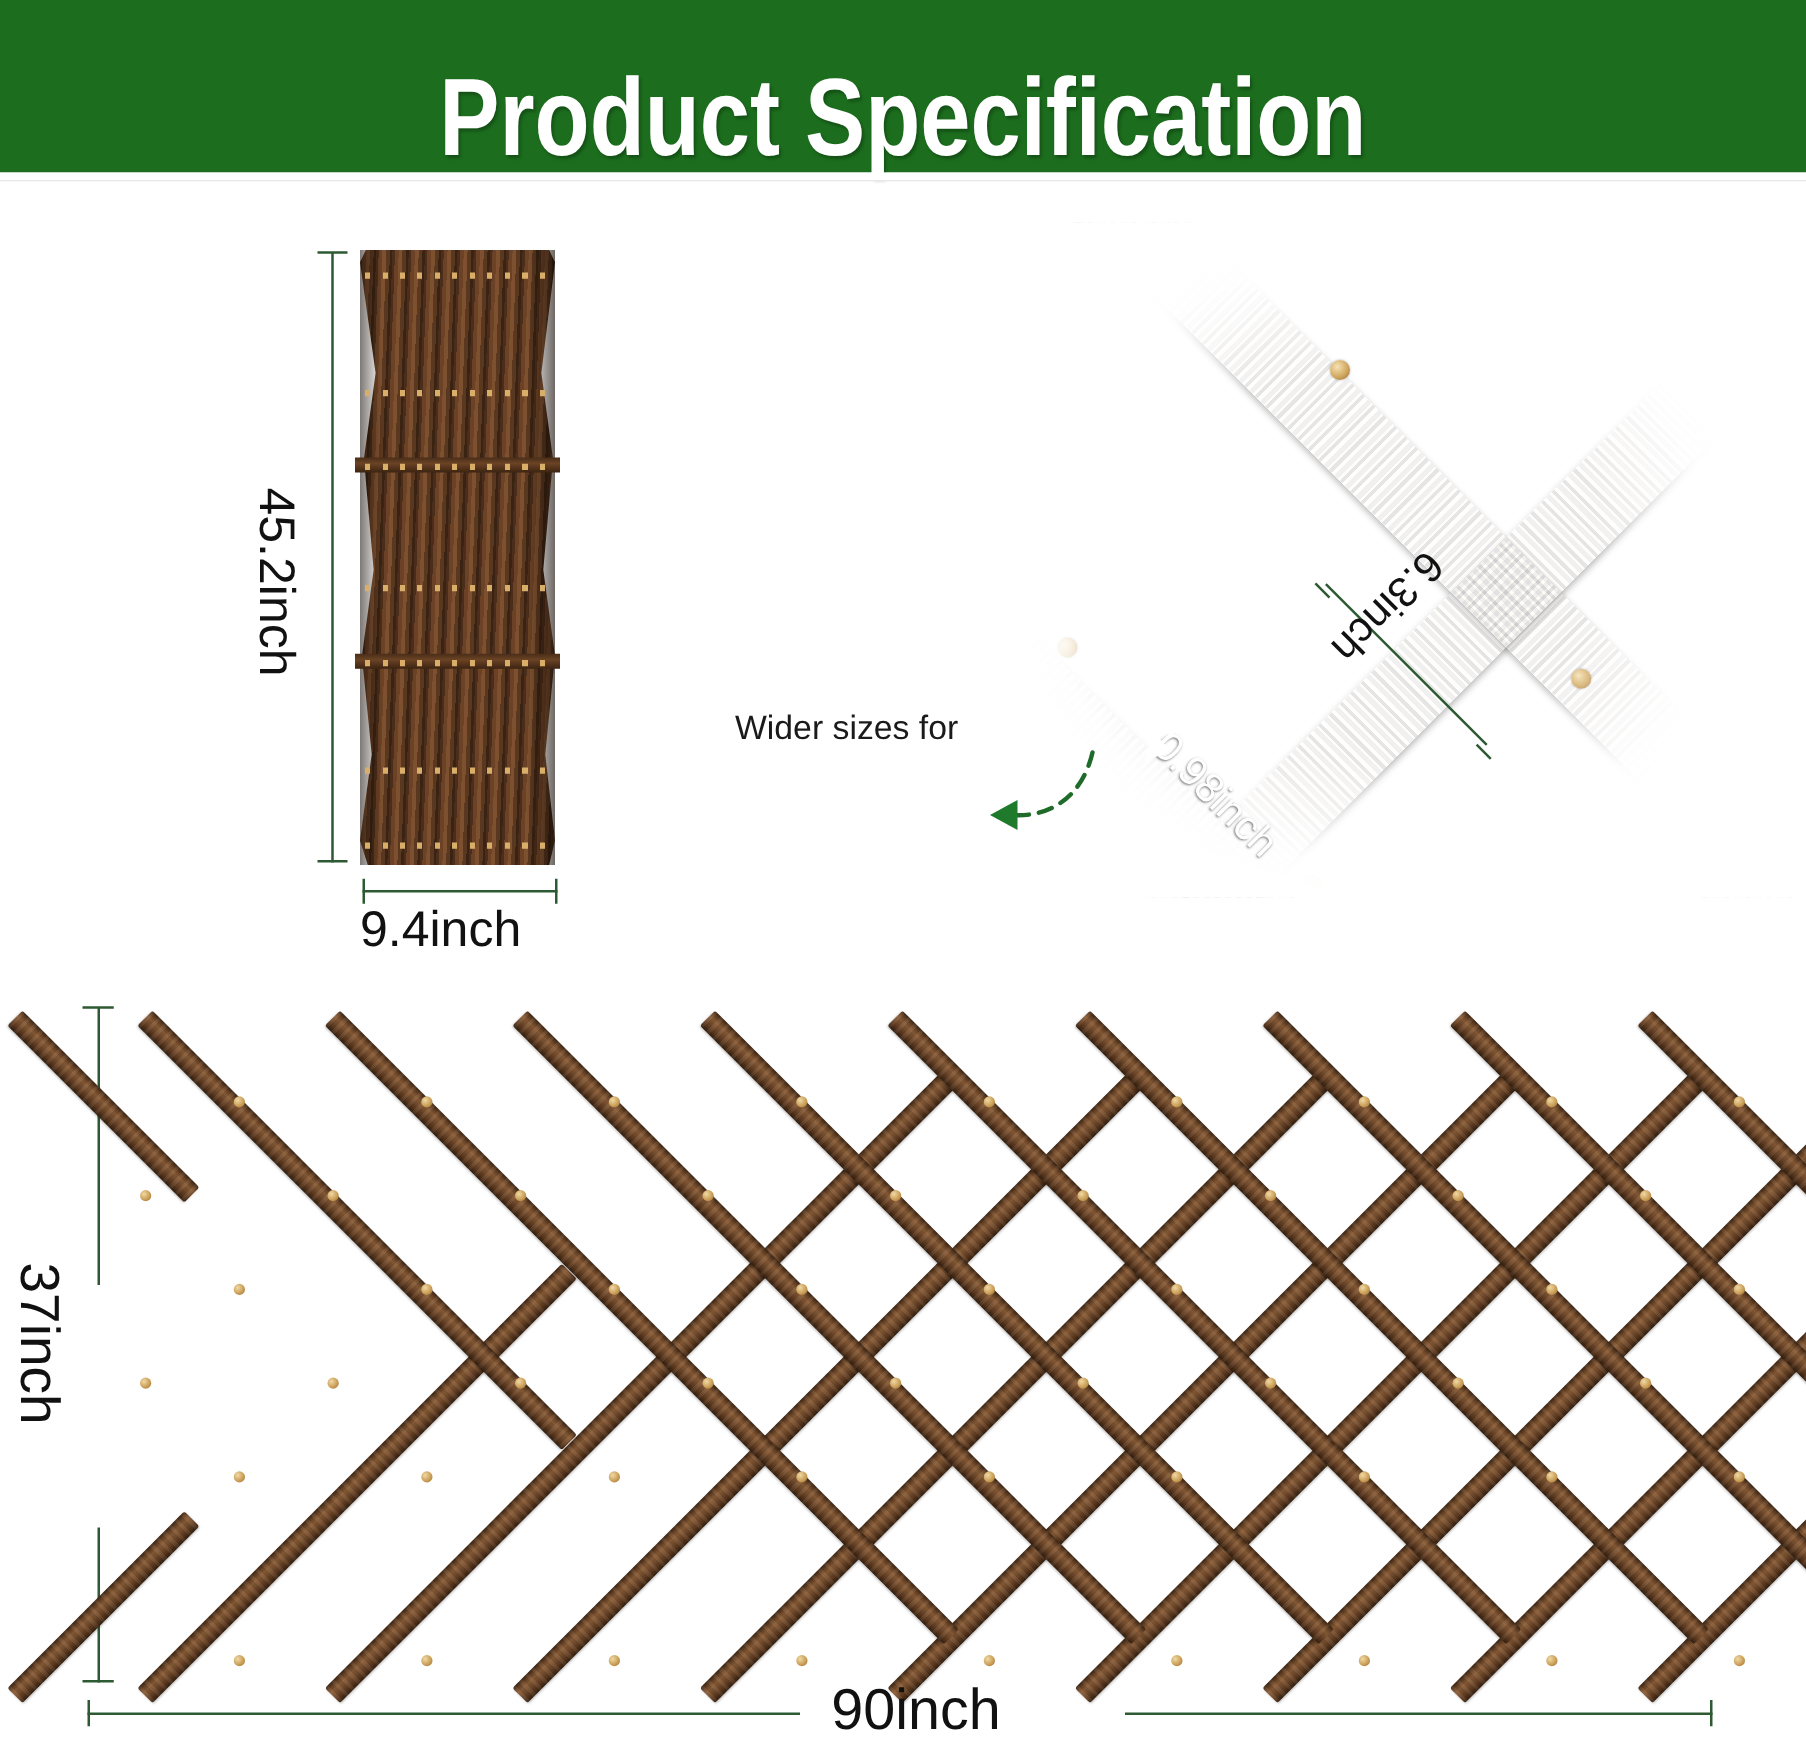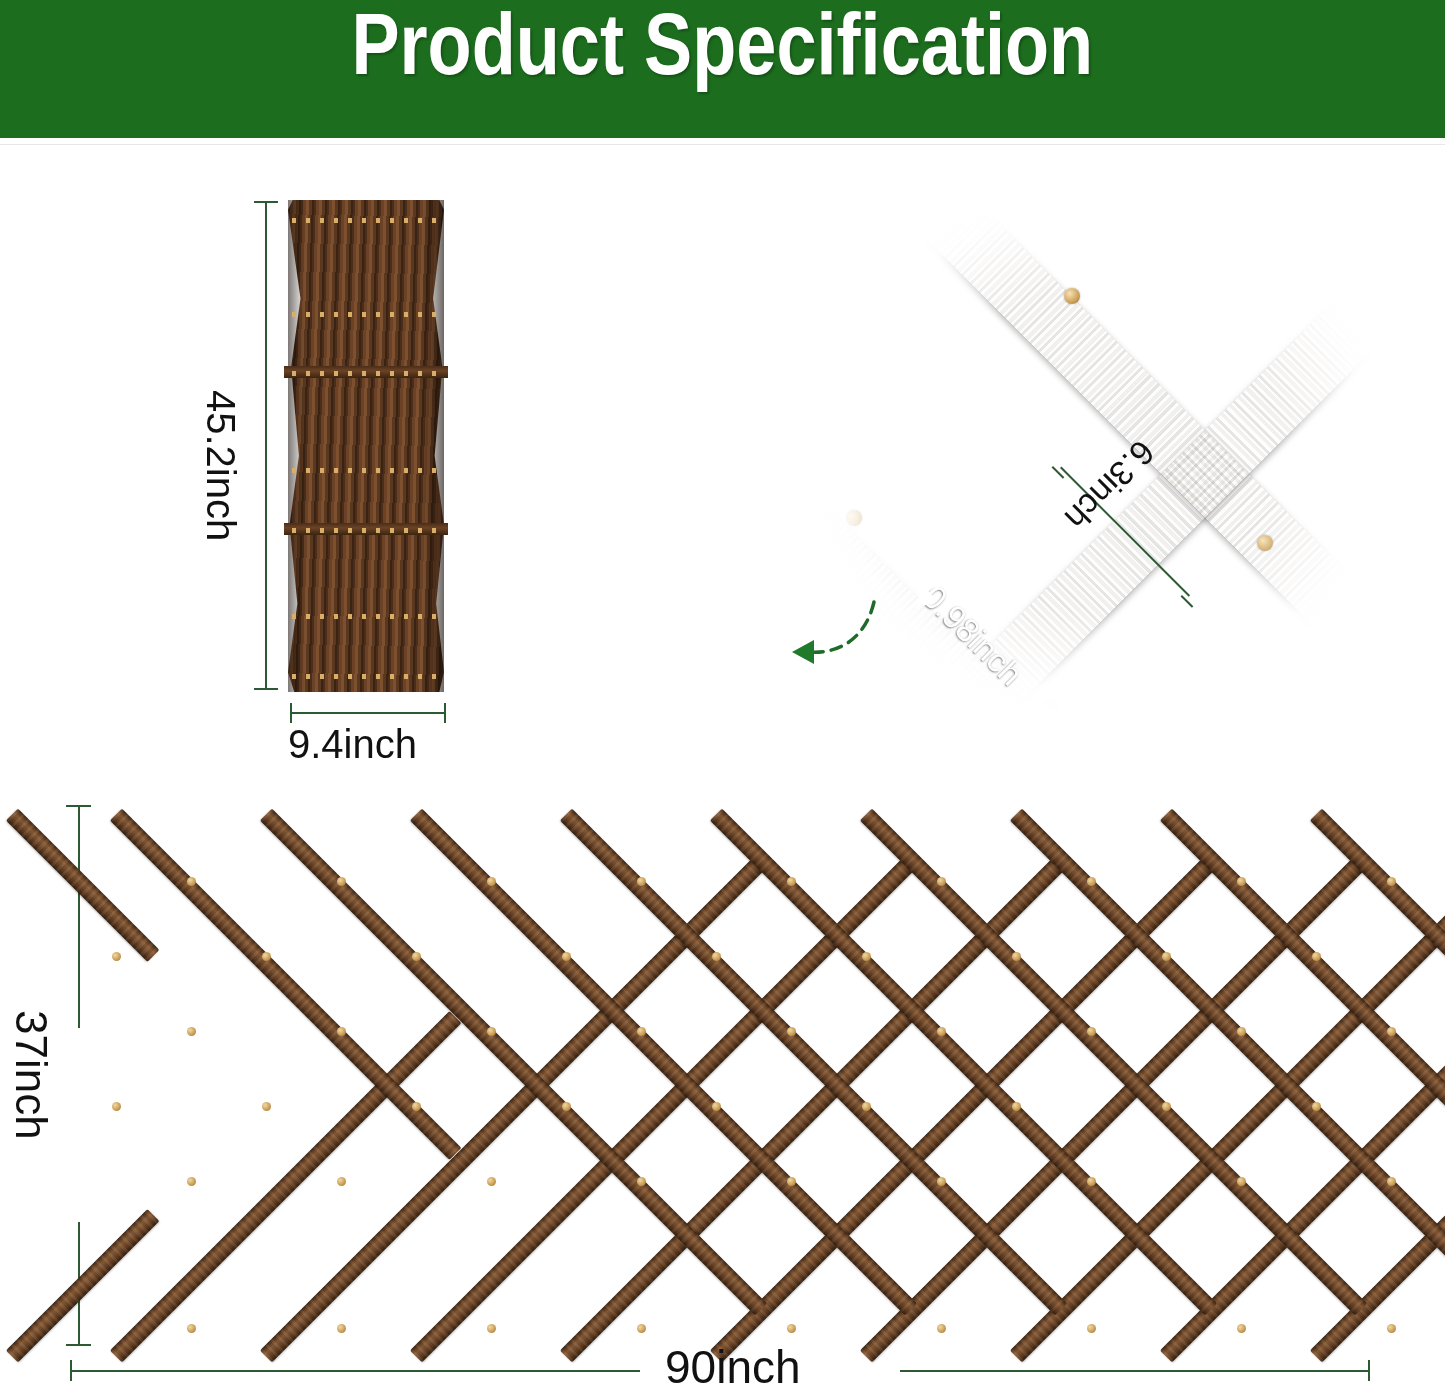--- a/index.html
+++ b/index.html
@@ -20,21 +20,21 @@
 
   
   .header-banner {
     position: absolute;
     left: 0;
     top: 0;
     width: 1445px;
     height: 138px;
     background: #1C6E1E;
     display: flex;
-    align-items: flex-start;
+    align-items: flex-end;
     justify-content: center;
   }
   .header-title {
     font-family: "Liberation Sans", sans-serif;
     font-weight: bold;
     font-size: 88px;
     line-height: 1;
     color: #ffffff;
     letter-spacing: 0px;
     transform: scaleX(0.82);
@@ -359,20 +359,21 @@
           <marker id="ah2" markerWidth="7" markerHeight="7" refX="3" refY="3.5" orient="auto">
               <path d="M0,0 L7,3.5 L0,7 z" fill="#ffffff"></path>
             </marker>
         </defs>
         <line x1="54" y1="8" x2="12" y2="50" stroke="#ffffff" stroke-width="3" marker-start="url(#ah)" marker-end="url(#ah2)"></line>
       </svg>
     </div>
   </div>
 
   <div class="callout-text">
+    <div>Wider sizes for</div>
   </div>
   <svg class="callout-arrow" viewBox="0 0 110 70">
     <path d="M104,6 C96,40 72,58 40,56" fill="none" stroke="#1f6b29" stroke-width="3.5" stroke-dasharray="11 8" stroke-linecap="round"></path>
     <path d="M44,44 L44,68 L22,56 Z" fill="#1f7a2b"></path>
   </svg>
 
   <div>
 
     <div class="dim-line-v" style="left:78px; top:806px; height:222px;"></div>
     <div class="dim-line-v" style="left:78px; top:1222px; height:124px;"></div>

